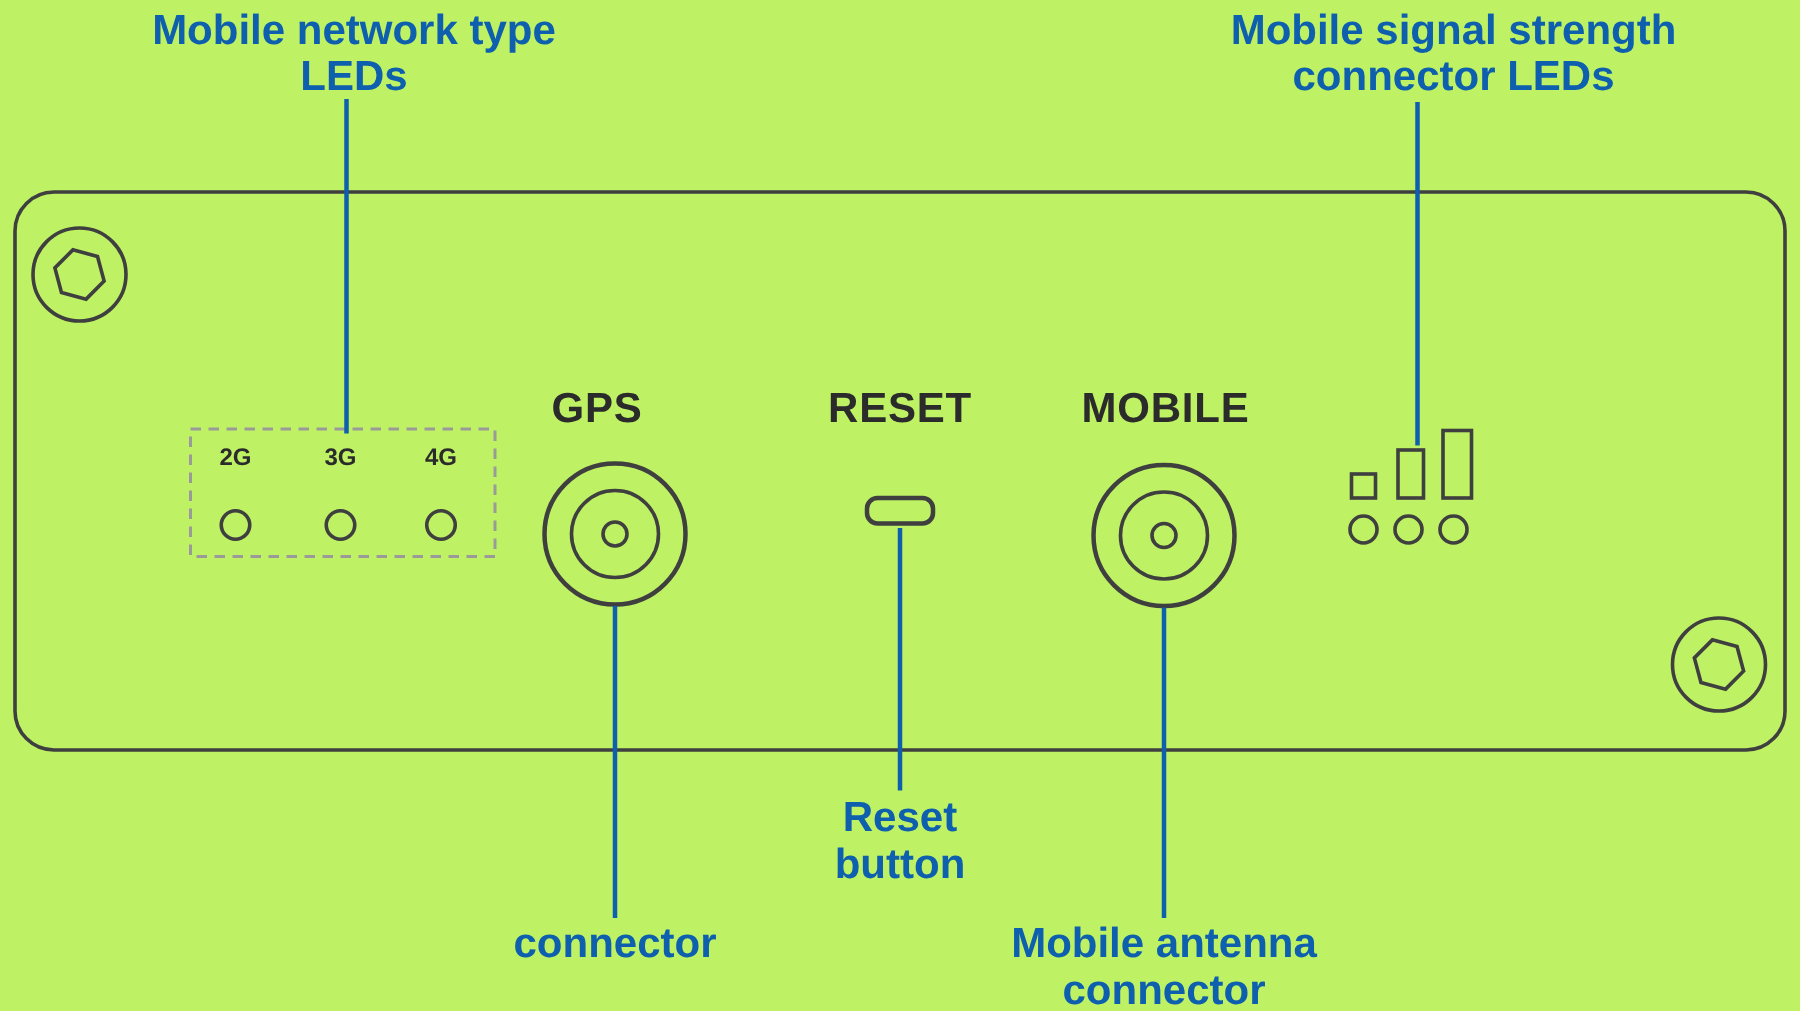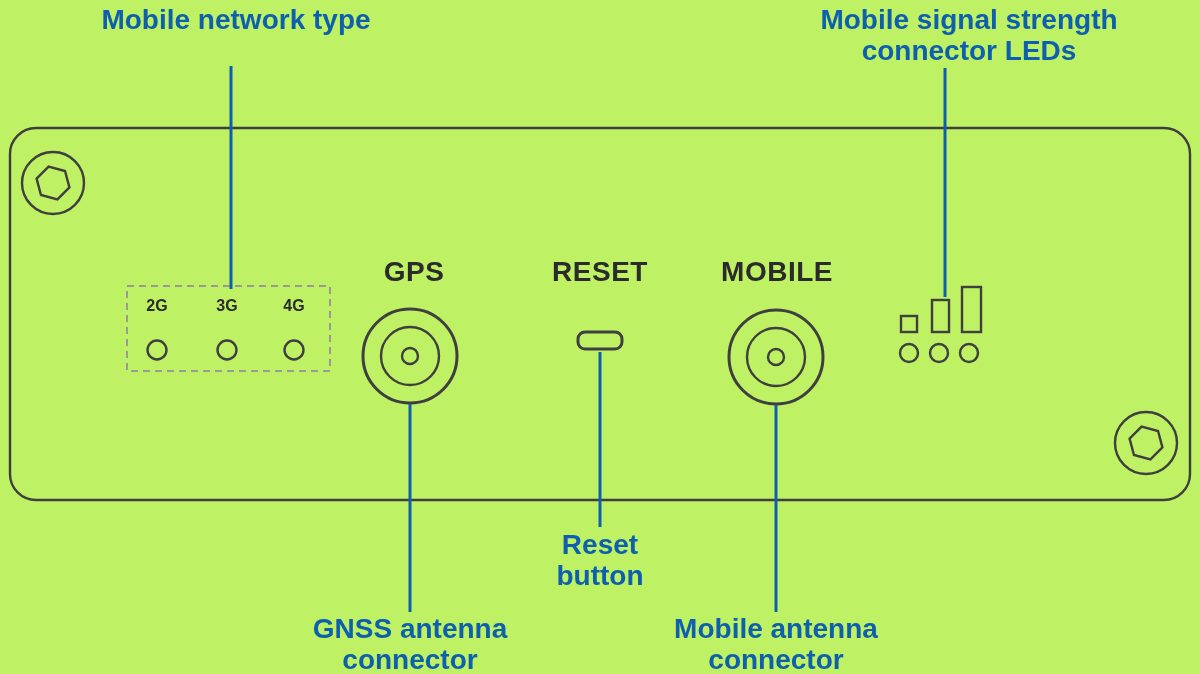--- a/index.html
+++ b/index.html
@@ -110,43 +110,43 @@
 
     <line class="blue-line" x1="231" y1="66" x2="231" y2="289"></line>
     <line class="blue-line" x1="945" y1="68" x2="945" y2="297"></line>
     <line class="blue-line" x1="600" y1="352" x2="600" y2="527"></line>
     <line class="blue-line" x1="410" y1="404" x2="410" y2="612"></line>
     <line class="blue-line" x1="776" y1="405" x2="776" y2="612"></line>
   </svg>
 
   <div class="label callout" style="left:236px; top:4px;">
     <div>Mobile network type</div>
+    <div>LEDs</div>
   </div>
 
   <div class="label callout" style="left:945px; top:4px;margin-left:24px;">
     <div>Mobile signal strength</div>
     <div>connector LEDs</div>
   </div>
 
 
-  <div class="label port-label" style="left:414px; top:256px;">GPS</div>
+  <div class="label port-label" style="left:398px; top:256px;">GPS</div>
   <div class="label port-label" style="left:600px; top:256px;">RESET</div>
   <div class="label port-label" style="left:777px; top:256px;">MOBILE</div>
 
   <div class="label net-label" style="left:157px; top:297px;">2G</div>
   <div class="label net-label" style="left:227px; top:297px;">3G</div>
   <div class="label net-label" style="left:294px; top:297px;">4G</div>
 
   <div class="label callout" style="left:600px; top:529px;">
     <div>Reset</div>
     <div>button</div>
   </div>
 
   <div class="label callout" style="left:410px; top:613px;">
-    <div>GNSS antenna</div>
     <div>connector</div>
   </div>
 
   <div class="label callout" style="left:776px; top:613px;">
     <div>Mobile antenna</div>
     <div>connector</div>
   </div>
 
 </div>
 

